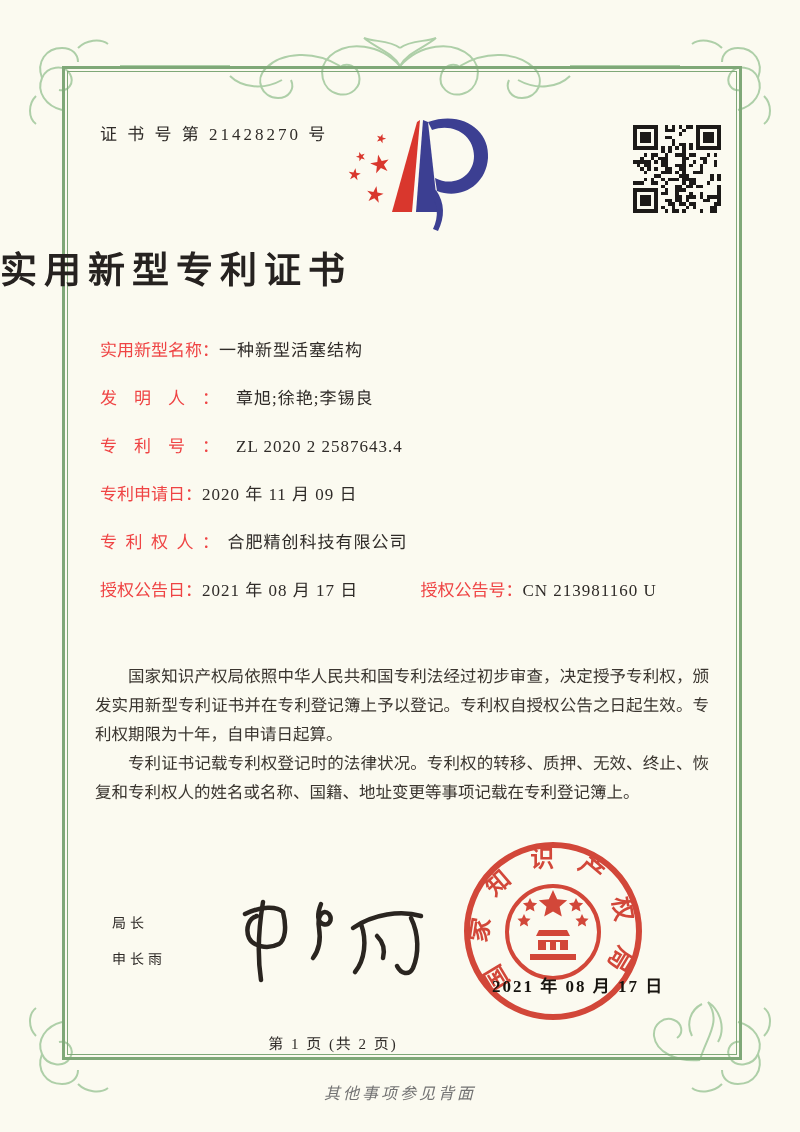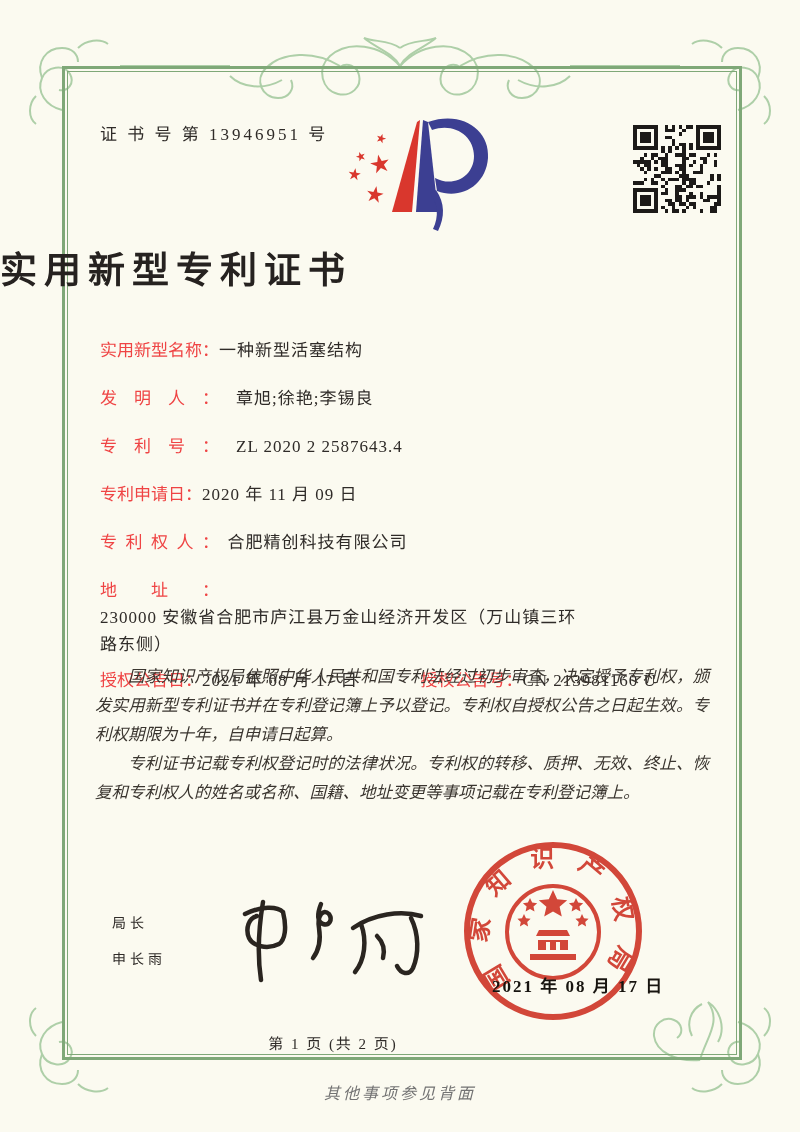--- a/index.html
+++ b/index.html
@@ -46,21 +46,21 @@
   .ls-2{letter-spacing:34px;}
   .frow .value{letter-spacing:1px;}
   .frow.addr{white-space:normal; margin-bottom:10px;}
   .frow.addr .label{vertical-align:top;}
   .frow.addr .value{display:inline-block; width:480px; vertical-align:top; line-height:27px;}
   .grant-row{white-space:nowrap;}
   .grant-row .pair2{margin-left:58px;}
   
   .body-text{
     position:absolute; left:95px; top:662px; width:614px;
-    font-size:16.5px; line-height:29px; font-style:italic; color:#3a352f;
+    font-size:16.5px; line-height:29px; color:#3a352f;
     text-align:justify;
   }
   .body-text p{margin:0; text-indent:2em;}
   
   .sig-block{position:absolute; left:112px; top:912px; font-size:14px; letter-spacing:4px;}
   .sig-block div{margin-bottom:16px;}
   .signature-svg{position:absolute; left:225px; top:888px; width:210px; height:105px;}
   .seal{position:absolute; left:458px; top:836px; width:190px; height:190px; opacity:.93;}
   .seal-date{
     position:absolute; left:492px; top:972px; font-size:17px; letter-spacing:2px;
@@ -102,21 +102,21 @@
         <path d="M0,40 c6,-22 22,-38 8,-58 c12,8 18,26 10,40"></path>
         <path d="M-8,16 c-6,-12 -2,-26 10,-32"></path>
       </g>
     </g>
   </svg>
 
   <div class="frame">
     <div class="frame-inner"></div>
   </div>
 
-  <div class="cert-no">证 书 号 第 13946951 号</div>
+  <div class="cert-no">证 书 号 第 21428270 号</div>
 
   <div class="logo">
     <svg width="160" height="128" viewBox="0 0 160 128">
 
       <polygon points="77,12 80,10 72,102 52,102" fill="var(--logo-red)"></polygon>
 
       <polygon points="83,10 88,12 98,102 76,102" fill="var(--logo-blue)"></polygon>
 
       <path d="M88,12 C122,0 150,20 148,48 C146,76 120,90 97,81 L95,68 C114,78 134,66 134,46 C134,26 114,12 92,20 Z" fill="var(--logo-blue)"></path>
 
@@ -414,23 +414,20 @@
     </div>
     <div class="frow">
       <span class="label ls-3">专利号：</span><span class="value">ZL 2020 2 2587643.4</span>
     </div>
     <div class="frow">
       <span class="label ls-0">专利申请日：</span><span class="value">2020 年 11 月 09 日</span>
     </div>
     <div class="frow">
       <span class="label ls-4">专利权人：</span><span class="value">合肥精创科技有限公司</span>
     </div>
-    <div class="frow addr">
-      <span class="label ls-2">地址：</span><span class="value">230000 安徽省合肥市庐江县万金山经济开发区（万山镇三环路东侧）</span>
-    </div>
     <div class="frow grant-row">
       <span class="label ls-0">授权公告日：</span><span class="value">2021 年 08 月 17 日</span>
       <span class="pair2">
         <span class="label ls-0">授权公告号：</span><span class="value">CN 213981160 U</span>
       </span>
     </div>
   </div>
 
   <div class="body-text">
     <p>国家知识产权局依照中华人民共和国专利法经过初步审查，决定授予专利权，颁发实用新型专利证书并在专利登记簿上予以登记。专利权自授权公告之日起生效。专利权期限为十年，自申请日起算。</p>

